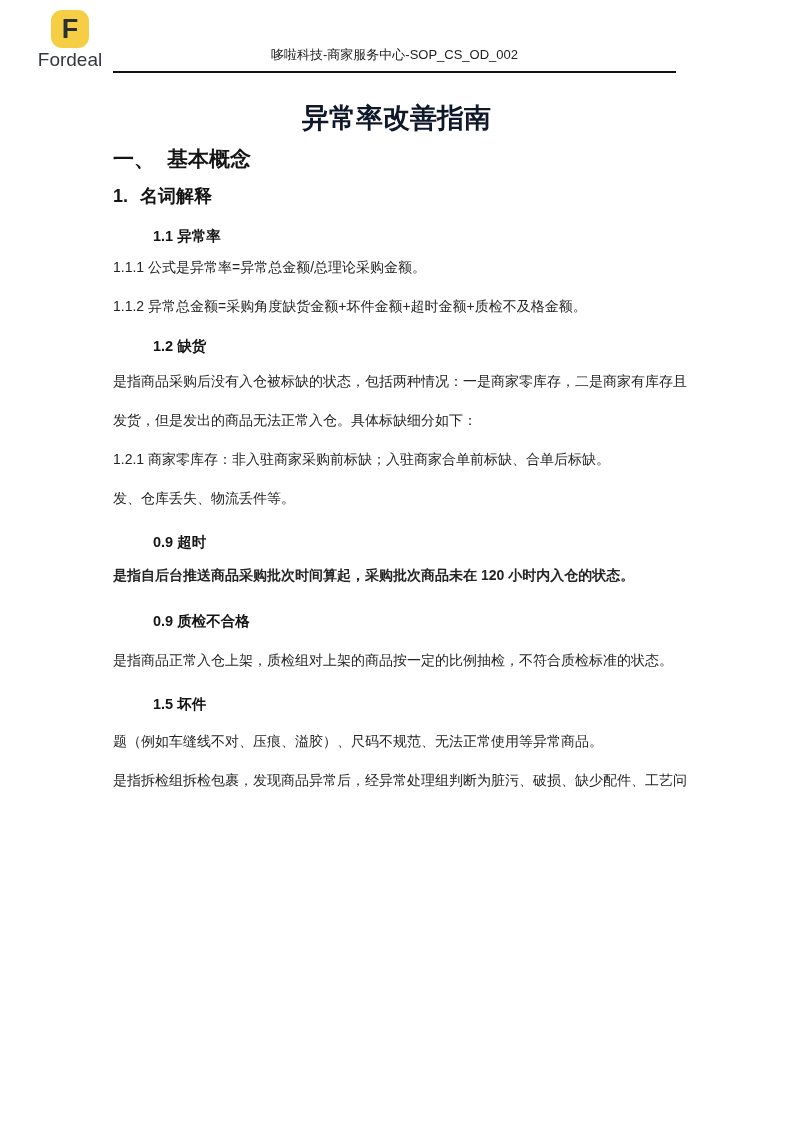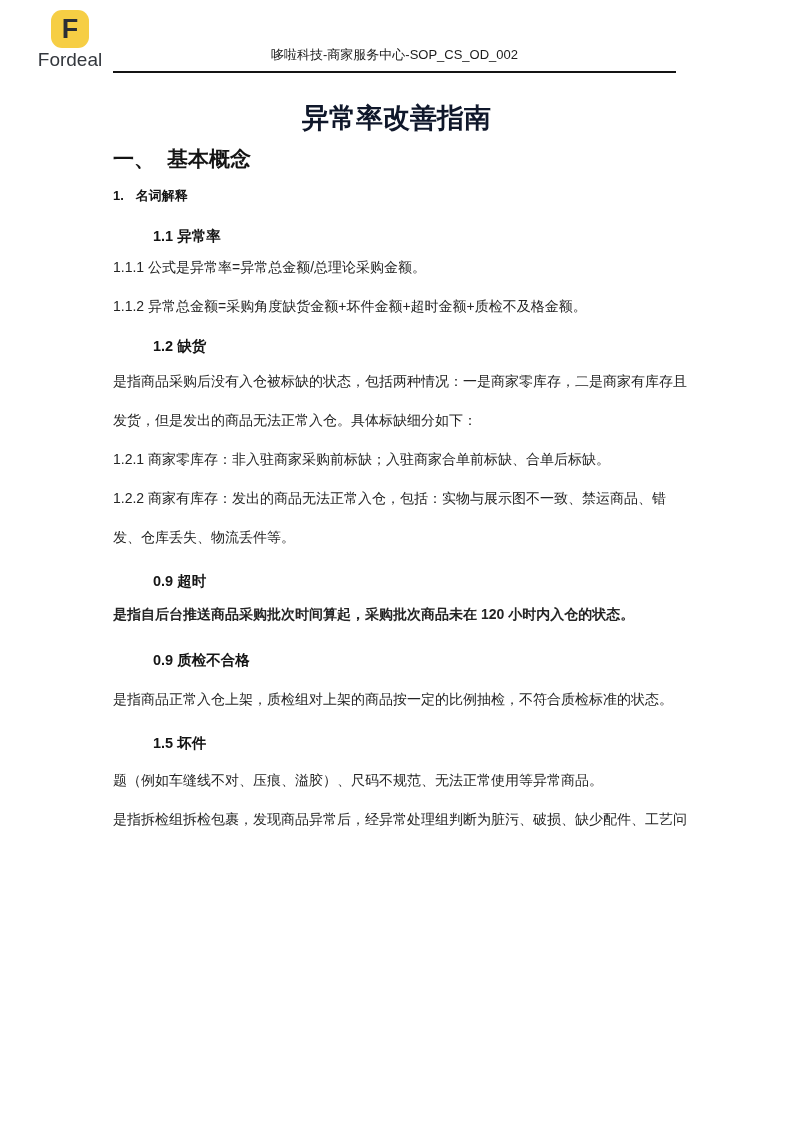--- a/index.html
+++ b/index.html
@@ -33,21 +33,21 @@
   
   .content{position:absolute;left:113px;top:95px;width:567px;}
   .doc-title{
     margin:5px 0 0 0;text-align:center;
     font-size:27px;font-weight:bold;line-height:36px;color:#0f172a;
   }
   .h1{
     margin:8px 0 0 0;font-size:21px;font-weight:bold;line-height:30px;color:#141414;
   }
   .h2{
-    margin:10px 0 0 0;font-size:13px;font-weight:bold;line-height:24px;color:#141414;
+    margin:10px 0 0 0;font-size:18px;font-weight:bold;line-height:24px;color:#141414;
   }
   .h3{
     font-size:14.5px;font-weight:bold;line-height:24px;color:#141414;margin-left:40px;
   }
   .num-gap{display:inline-block;width:12px;}
   .para{margin:0;}
   .line{font-size:14px;line-height:39px;color:#242424;white-space:nowrap;}
   .mt4{margin-top:4px;} .mt2{margin-top:2px;font-weight:bold;} .mt6{margin-top:6px;}
   .mt8{margin-top:8px;} .mt12{margin-top:12px;} .mt14{margin-top:14px;} .mt16{margin-top:16px;}
 </style>
@@ -79,21 +79,20 @@
     <div class="line">1.1.1 公式是异常率=异常总金额/总理论采购金额。</div>
     <div class="line">1.1.2 异常总金额=采购角度缺货金额+坏件金额+超时金额+质检不及格金额。</div>
 
     <div class="h3 mt8">1.2 缺货</div>
     <div class="para mt4">
       <div class="line">是指商品采购后没有入仓被标缺的状态，包括两种情况：一是商家零库存，二是商家有库存且</div>
       <div class="line">发货，但是发出的商品无法正常入仓。具体标缺细分如下：</div>
     </div>
     <div class="line">1.2.1 商家零库存：非入驻商家采购前标缺；入驻商家合单前标缺、合单后标缺。</div>
     <div class="para">
-      <div class="line">1.2.2 商家有库存：发出的商品无法正常入仓，包括：实物与展示图不一致、禁运商品、错</div>
       <div class="line">发、仓库丢失、物流丢件等。</div>
     </div>
 
     <div class="h3 mt12">0.9 超时</div>
     <div class="line mt2">是指自后台推送商品采购批次时间算起，采购批次商品未在 120 小时内入仓的状态。</div>
 
     <div class="h3 mt14">0.9 质检不合格</div>
     <div class="line mt8">是指商品正常入仓上架，质检组对上架的商品按一定的比例抽检，不符合质检标准的状态。</div>
 
     <div class="h3 mt12">1.5 坏件</div>

